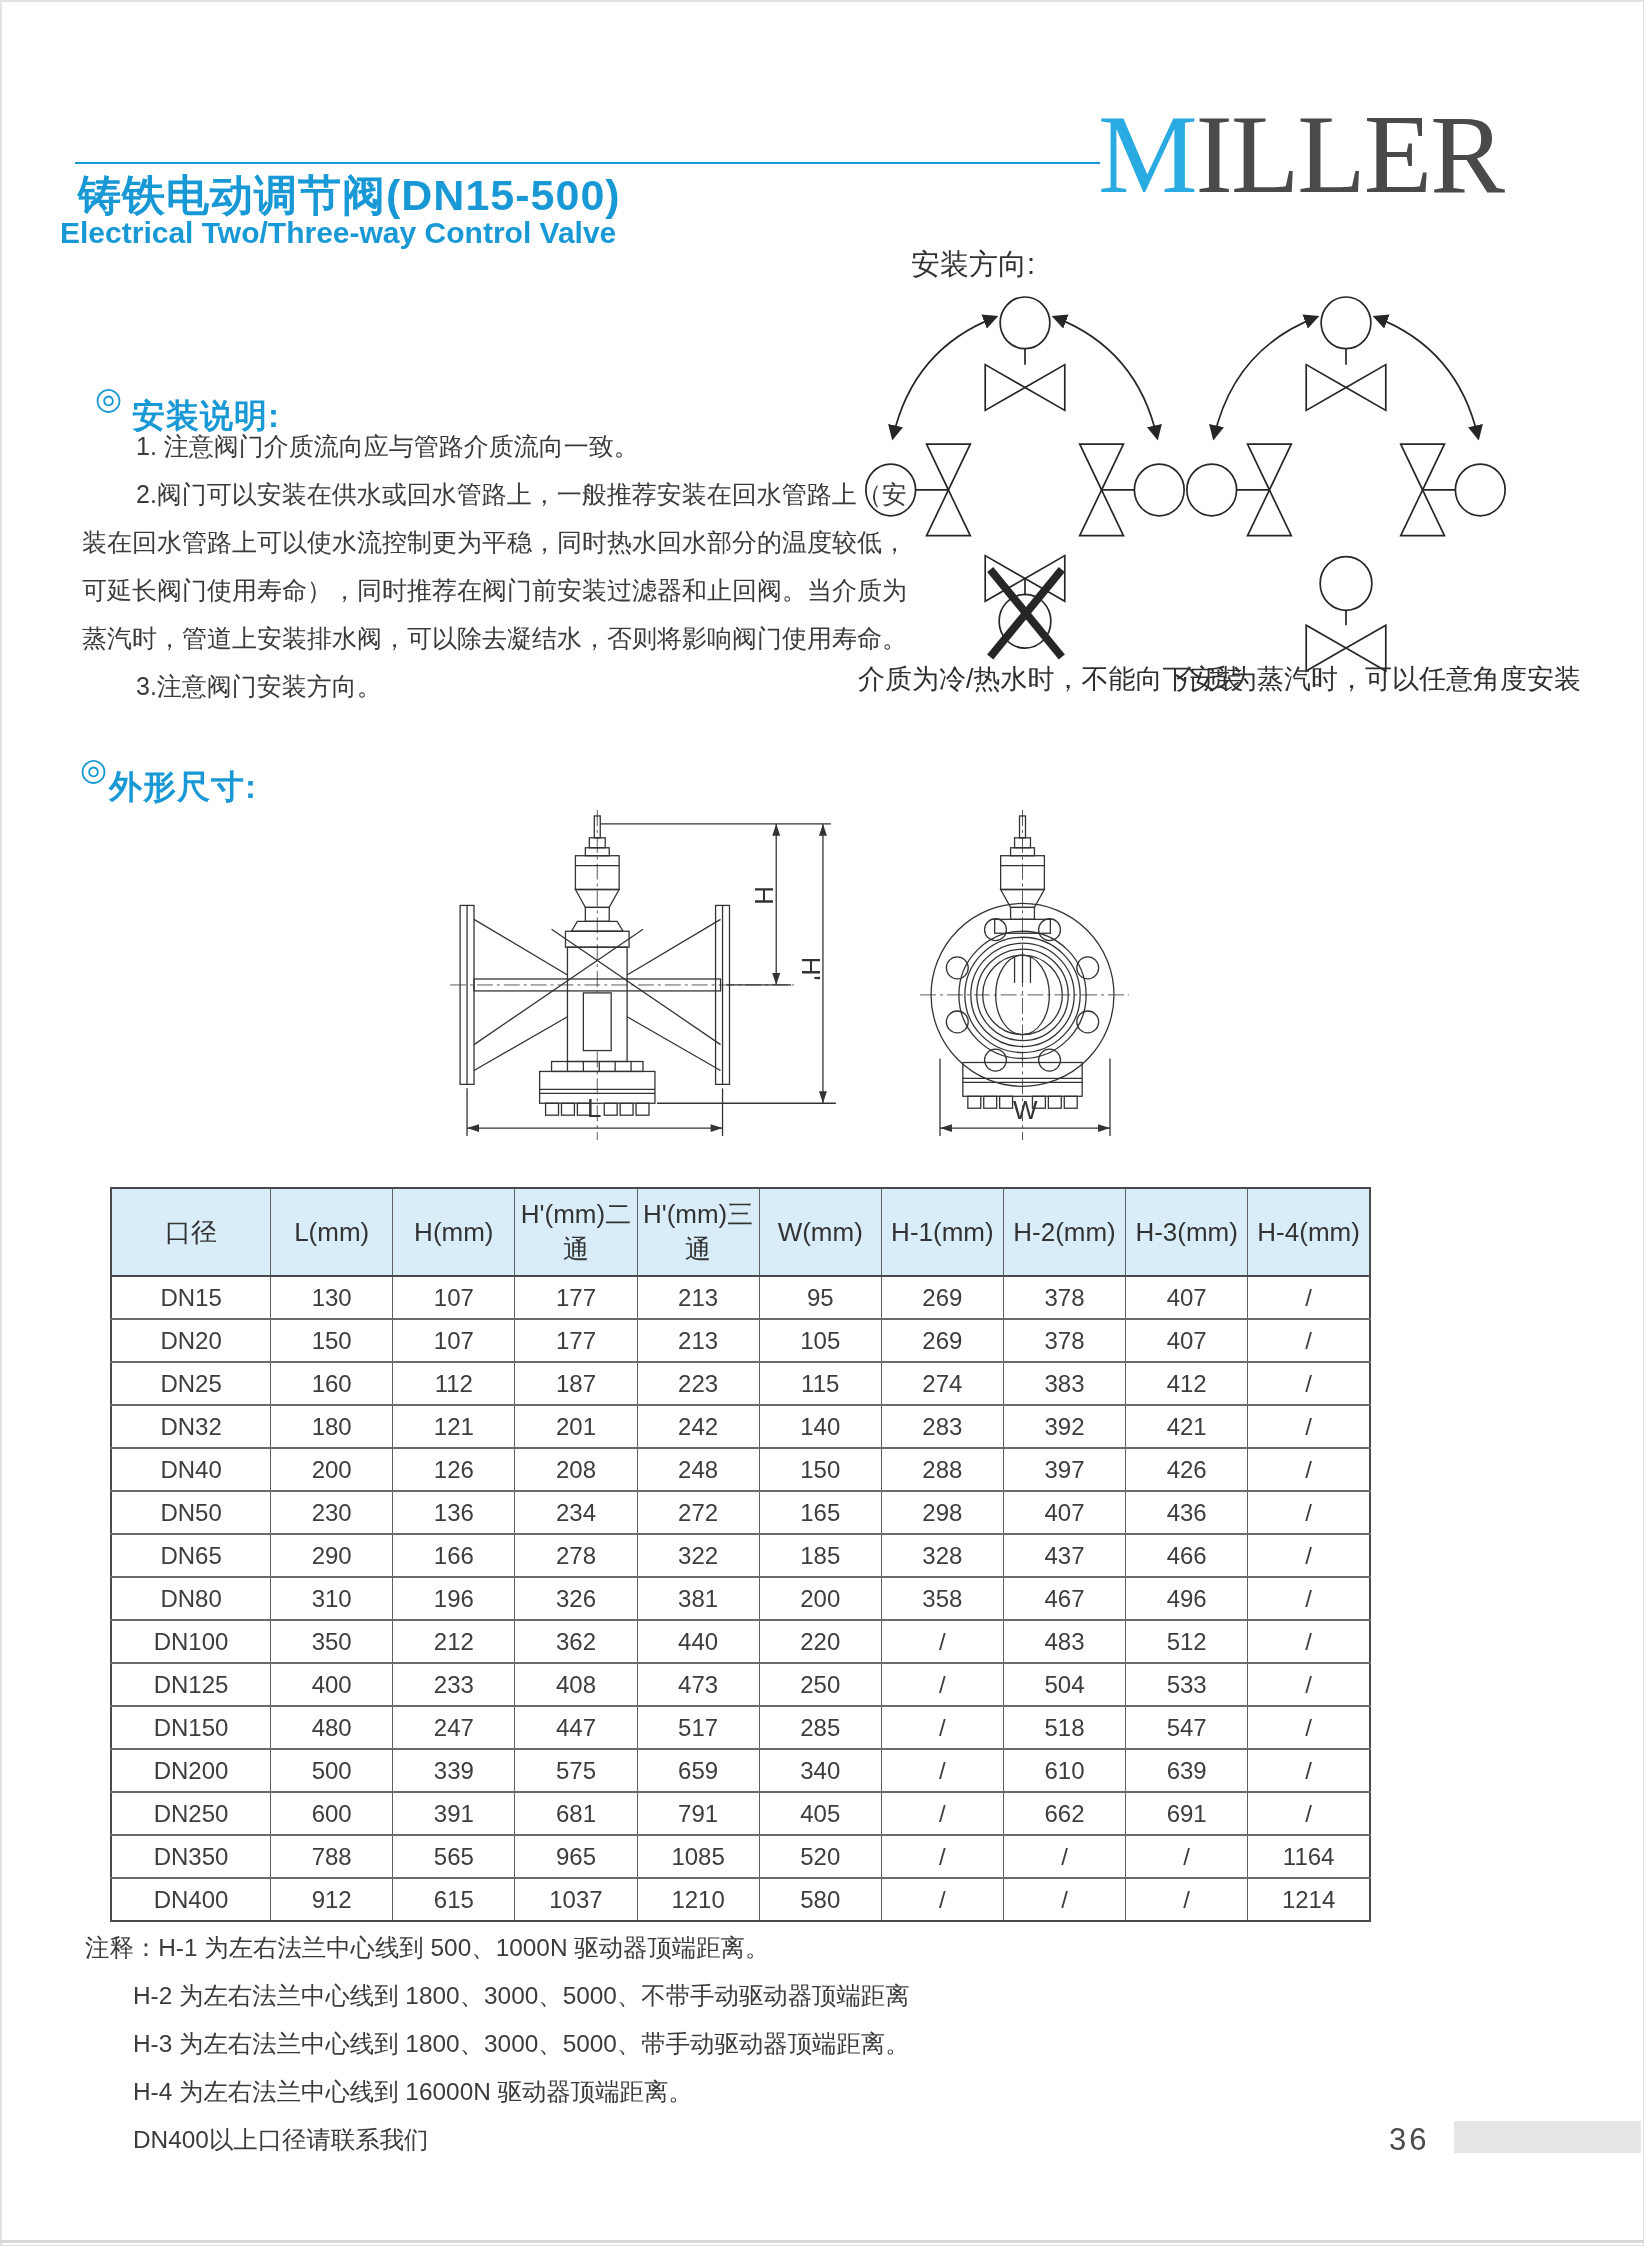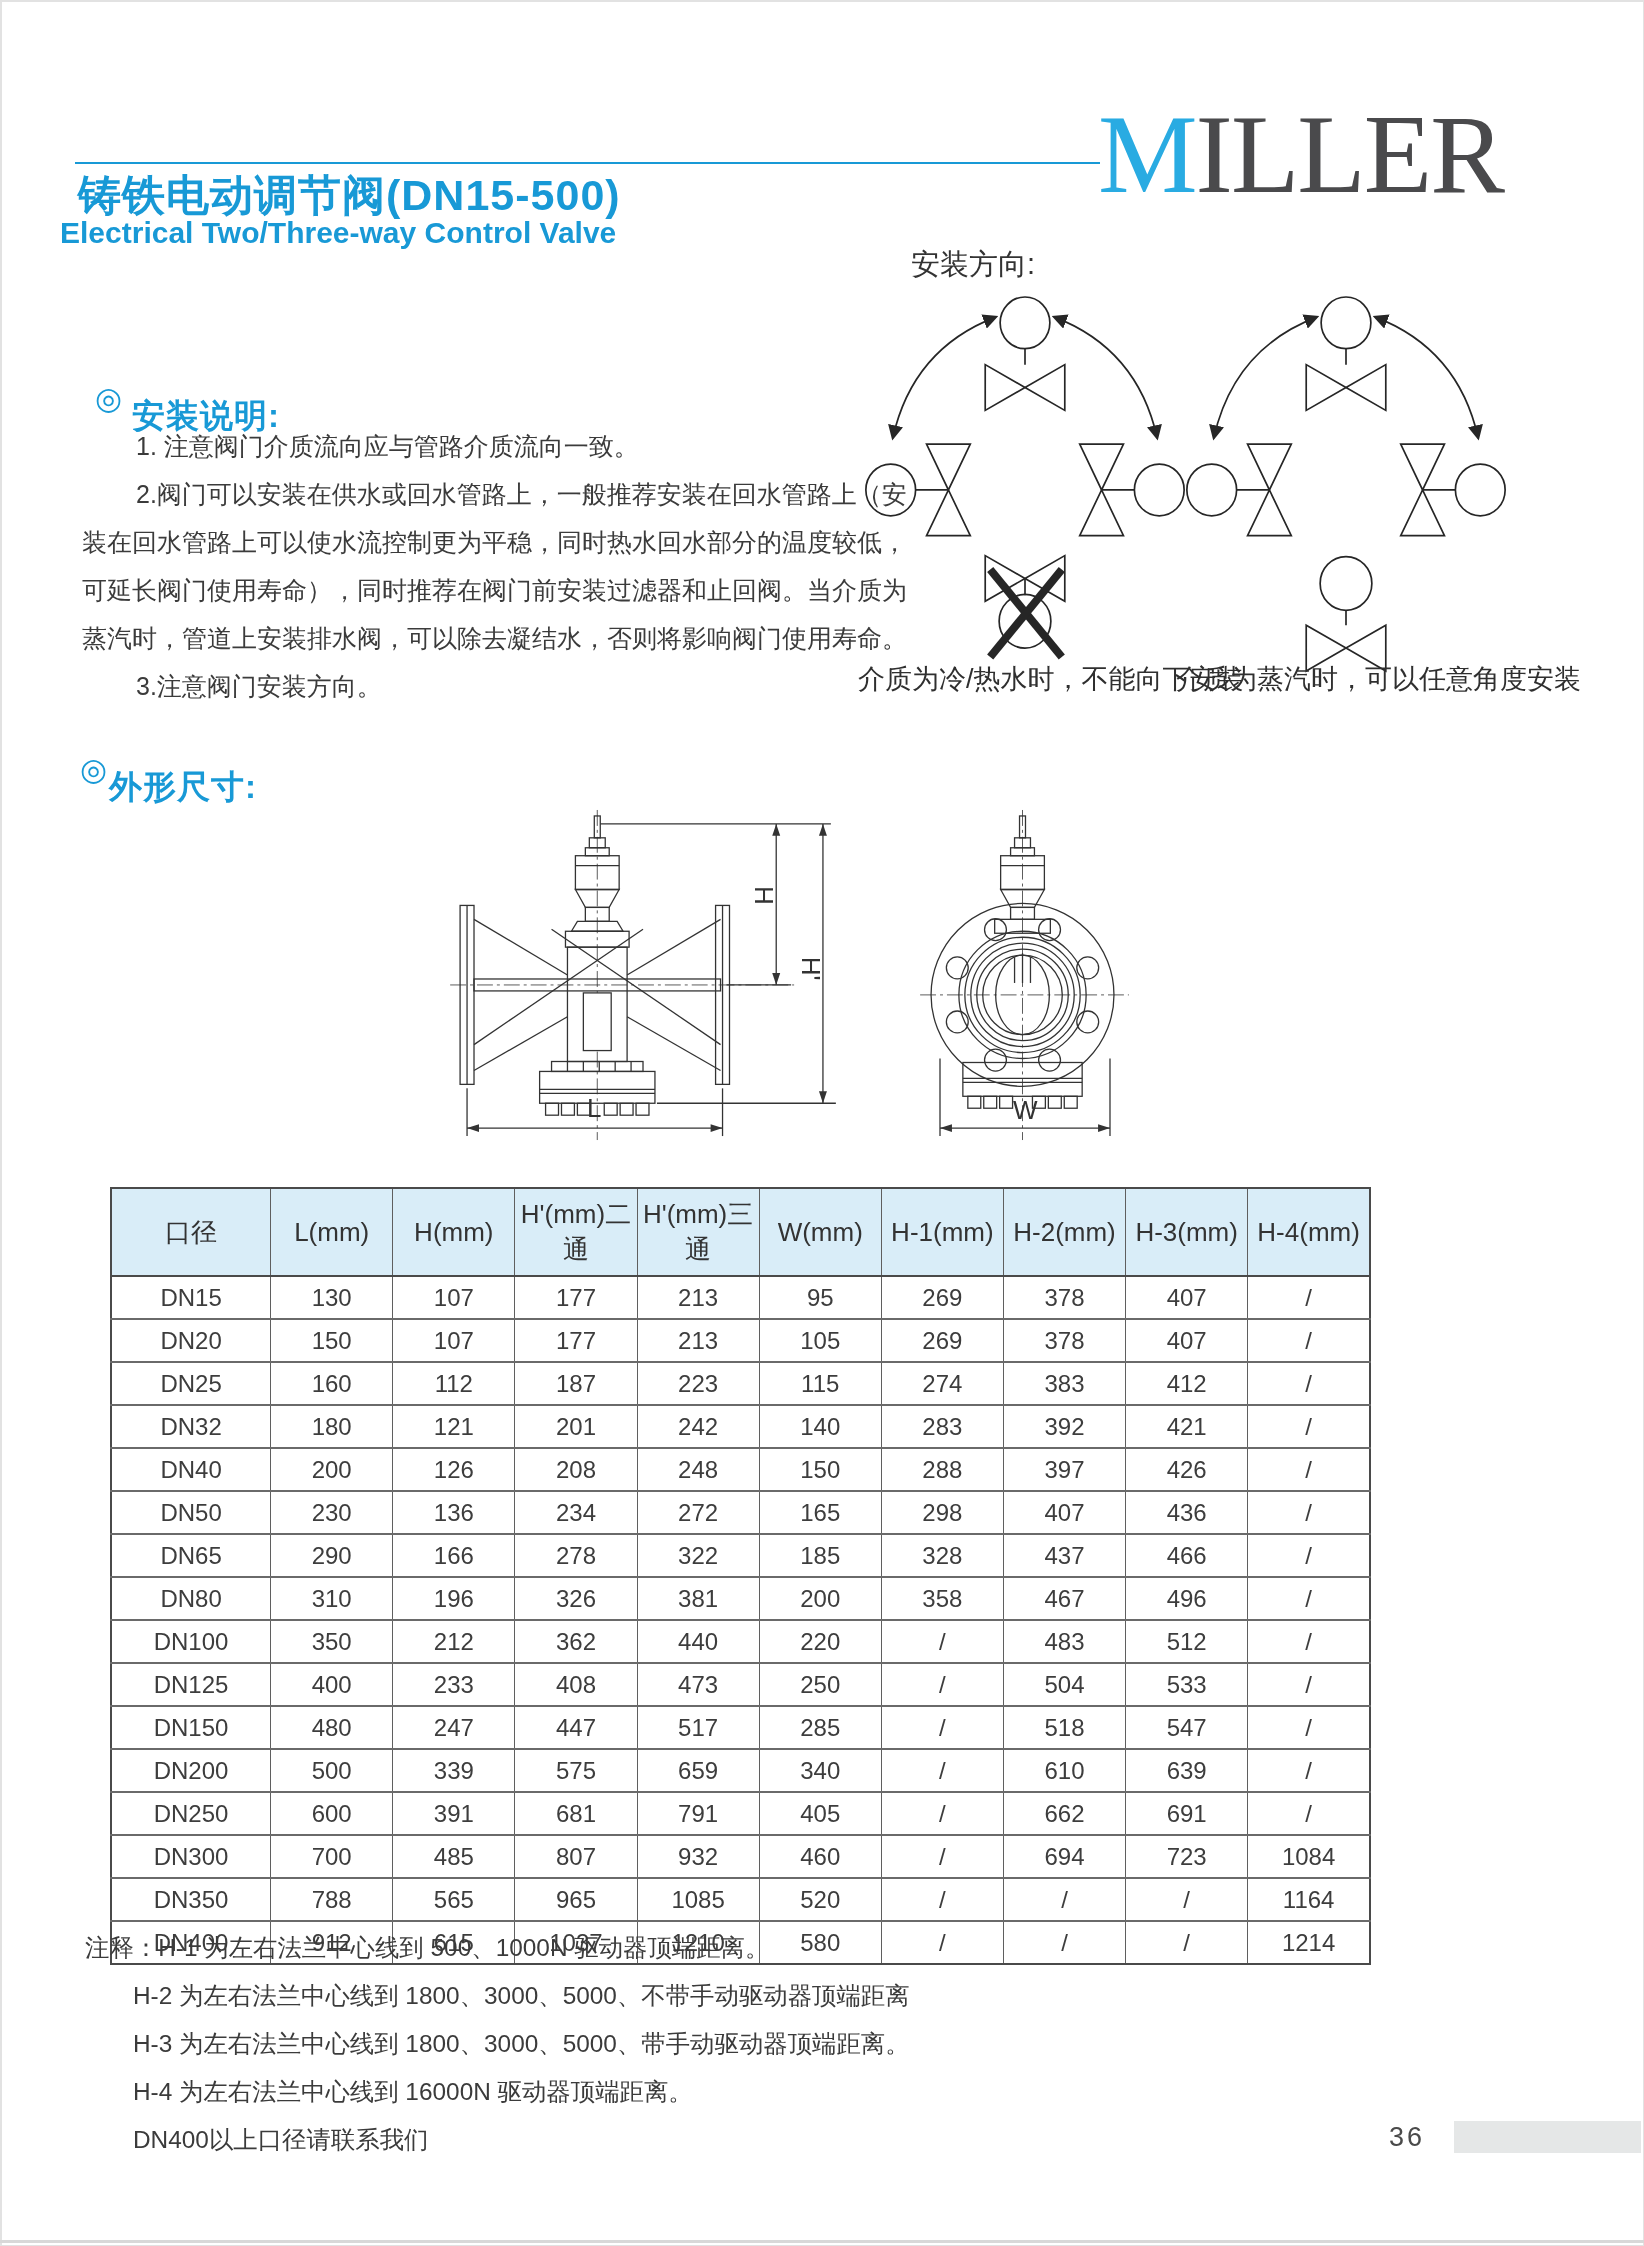--- a/index.html
+++ b/index.html
@@ -53,21 +53,21 @@
            border-bottom:2px solid #4a4a4a;}
   tbody td{height:39px;font-size:24px;color:#3d3d3d;border-top:2px solid #6a6a6a;}
   th:first-child,td:first-child{width:12.4%;}
 
   
   .notes{position:absolute;left:85px;top:1924px;font-size:24.4px;line-height:48px;color:var(--text);}
   .notes div{white-space:nowrap;}
   .notes div:nth-child(n+2){margin-left:48px;}
 
   
-  .page-number{position:absolute;left:1389px;top:2122px;font-size:27px;color:#4a4a4a;letter-spacing:3px;}
+  .page-number{position:absolute;left:1389px;top:2122px;font-size:31px;color:#4a4a4a;letter-spacing:3px;}
   .footer-bar{position:absolute;left:1454px;top:2121px;width:187px;height:32px;background:#E5E7E7;}
 
   svg{display:block;}
 </style>
 </head>
 <body>
 
 <div class="page">
 
   <div class="header-rule"></div>
@@ -438,32 +438,20 @@
             <td>391</td>
             <td>681</td>
             <td>791</td>
             <td>405</td>
             <td>/</td>
             <td>662</td>
             <td>691</td>
             <td>/</td>
           </tr>
           <tr>
-            <td>DN300</td>
-            <td>700</td>
-            <td>485</td>
-            <td>807</td>
-            <td>932</td>
-            <td>460</td>
-            <td>/</td>
-            <td>694</td>
-            <td>723</td>
-            <td>1084</td>
-          </tr>
-          <tr>
             <td>DN350</td>
             <td>788</td>
             <td>565</td>
             <td>965</td>
             <td>1085</td>
             <td>520</td>
             <td>/</td>
             <td>/</td>
             <td>/</td>
             <td>1164</td>

